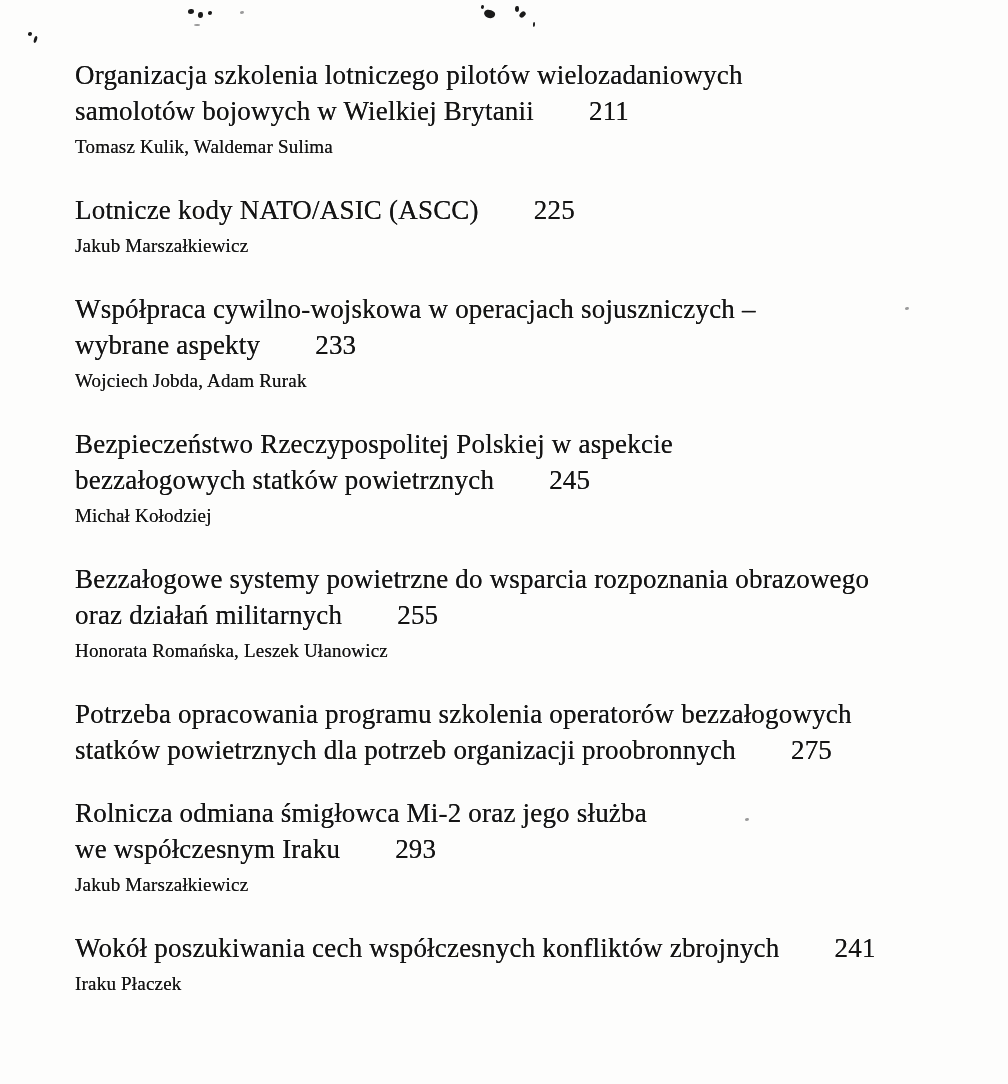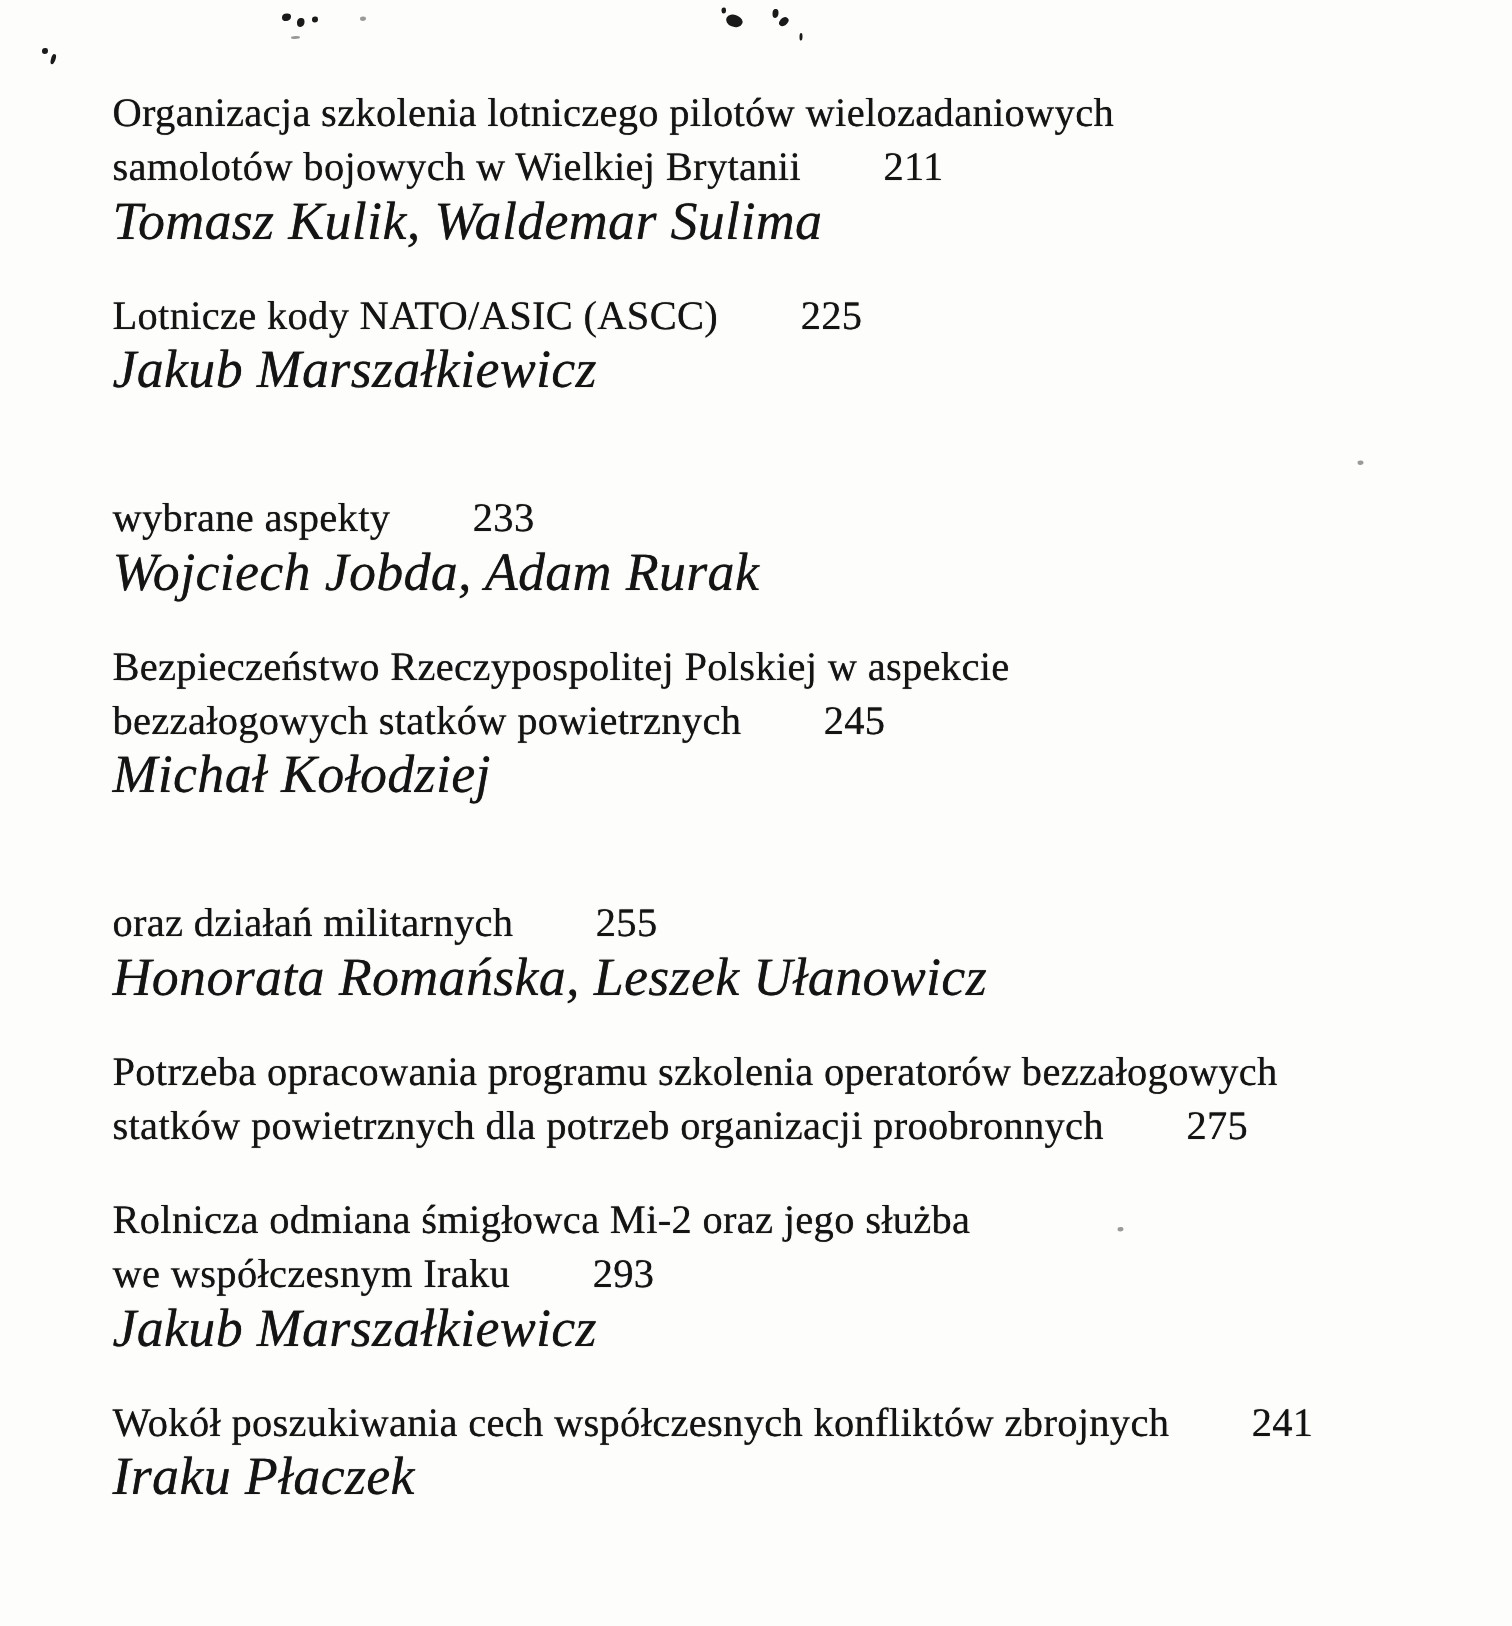--- a/index.html
+++ b/index.html
@@ -30,23 +30,22 @@
     line-height: 36px;
     letter-spacing: 0.2px;
     text-shadow: 0 0 0.5px #333;
   }
   .pageno {
     display: inline-block;
     margin-left: 55px;
     font-weight: normal;
   }
   .authors {
-    font-size: 36px;
+    font-size: 19px;
     line-height: 36px;
-    font-style: italic;
     letter-spacing: 0.2px;
     text-shadow: 0 0 0.5px #333;
   }
   
   .speck {
     position: absolute;
     background: #1a1a1a;
     border-radius: 50% 40% 55% 45%;
   }
   .speck.faint { background: #9a9a9a; }
@@ -73,29 +72,29 @@
 
 <div class="entry">
       <p class="title"><span class="title-line">Organizacja szkolenia lotniczego pilotów wielozadaniowych</span><br><span class="title-line">samolotów bojowych w Wielkiej Brytanii</span><span class="pageno">211</span></p>
       <p class="authors">Tomasz Kulik, Waldemar Sulima</p>
     </div>
     <div class="entry">
       <p class="title"><span class="title-line">Lotnicze kody NATO/ASIC (ASCC)</span><span class="pageno">225</span></p>
       <p class="authors">Jakub Marszałkiewicz</p>
     </div>
     <div class="entry">
-      <p class="title"><br><span class="title-line">wybrane aspekty</span><span class="pageno">233</span></p>
+      <p class="title"><span class="title-line">Współpraca cywilno-wojskowa w operacjach sojuszniczych –</span><br><span class="title-line">wybrane aspekty</span><span class="pageno">233</span></p>
       <p class="authors">Wojciech Jobda, Adam Rurak</p>
     </div>
     <div class="entry">
       <p class="title"><span class="title-line">Bezpieczeństwo Rzeczypospolitej Polskiej w aspekcie</span><br><span class="title-line">bezzałogowych statków powietrznych</span><span class="pageno">245</span></p>
       <p class="authors">Michał Kołodziej</p>
     </div>
     <div class="entry">
-      <p class="title"><br><span class="title-line">oraz działań militarnych</span><span class="pageno">255</span></p>
+      <p class="title"><span class="title-line">Bezzałogowe systemy powietrzne do wsparcia rozpoznania obrazowego</span><br><span class="title-line">oraz działań militarnych</span><span class="pageno">255</span></p>
       <p class="authors">Honorata Romańska, Leszek Ułanowicz</p>
     </div>
     <div class="entry">
       <p class="title"><span class="title-line">Potrzeba opracowania programu szkolenia operatorów bezzałogowych</span><br><span class="title-line">statków powietrznych dla potrzeb organizacji proobronnych</span><span class="pageno">275</span></p>
     </div>
     <div class="entry">
       <p class="title"><span class="title-line">Rolnicza odmiana śmigłowca Mi-2 oraz jego służba</span><br><span class="title-line">we współczesnym Iraku</span><span class="pageno">293</span></p>
       <p class="authors">Jakub Marszałkiewicz</p>
     </div>
     <div class="entry">

